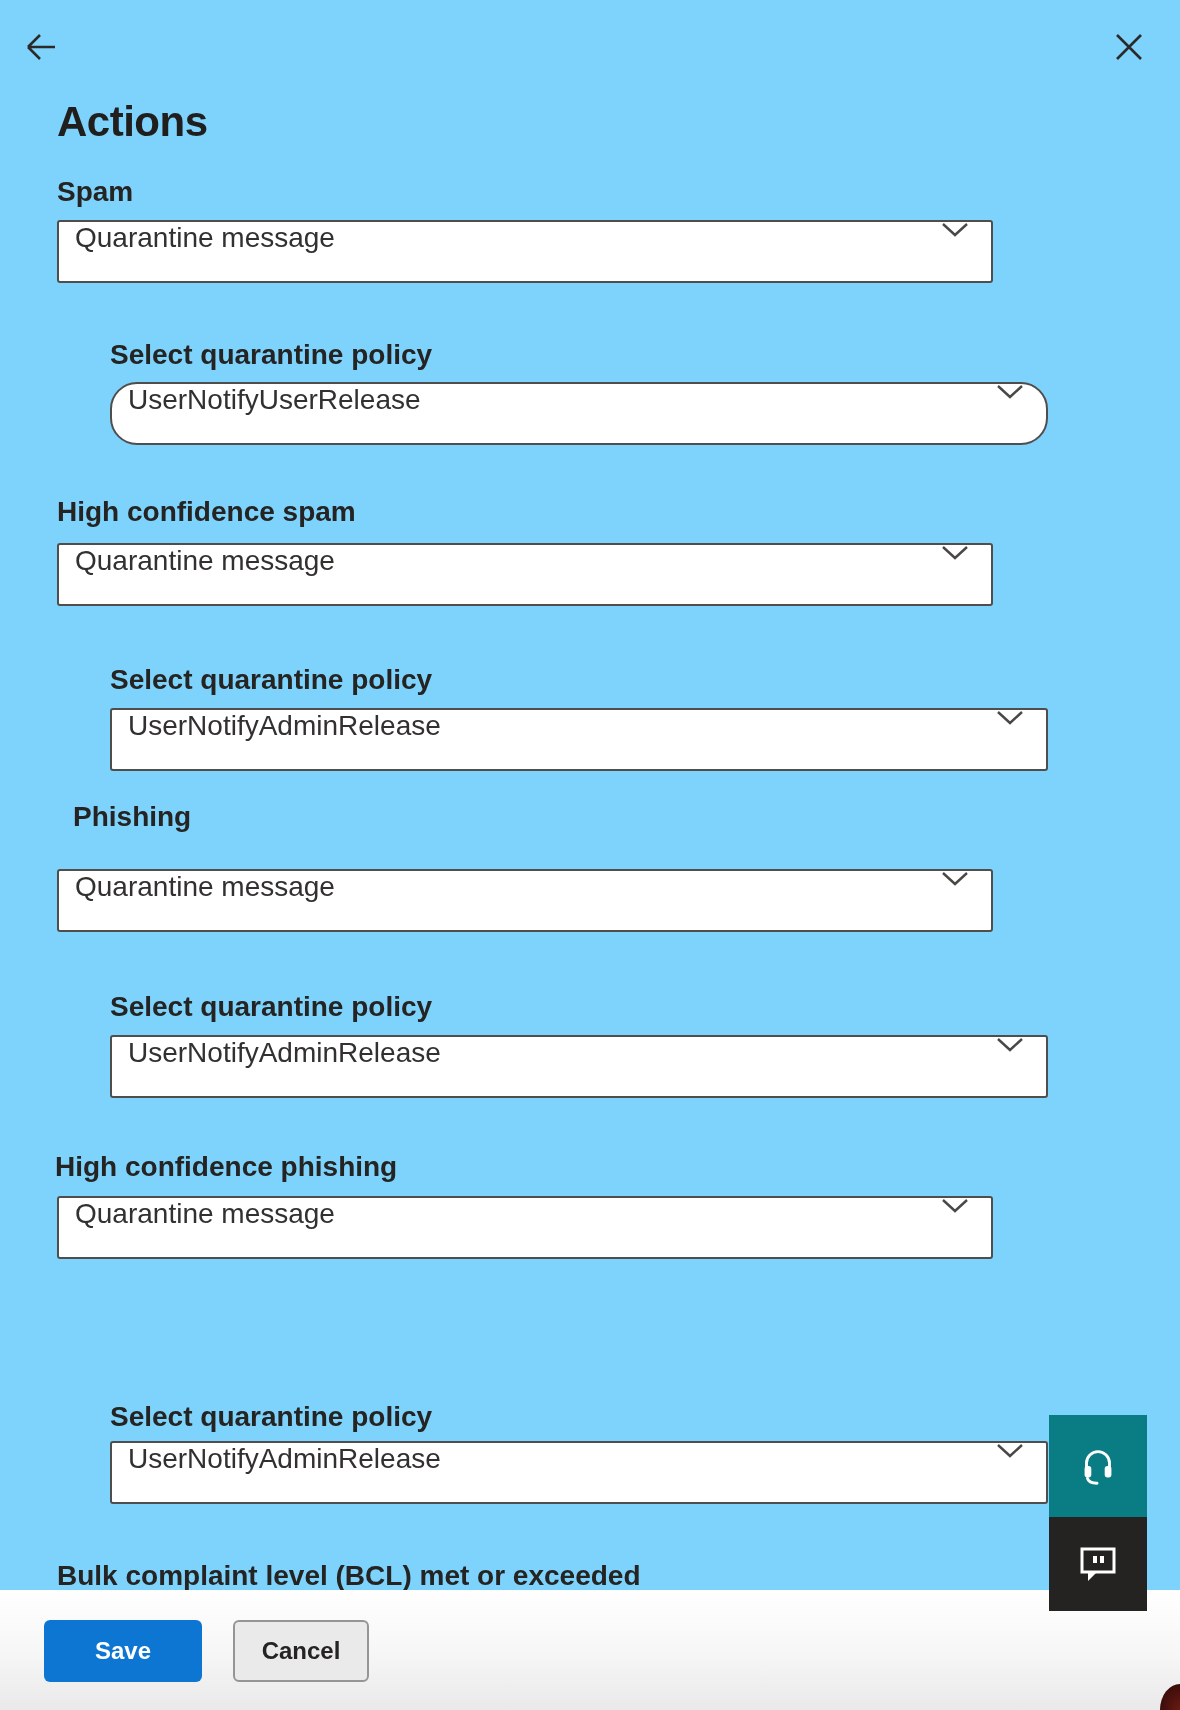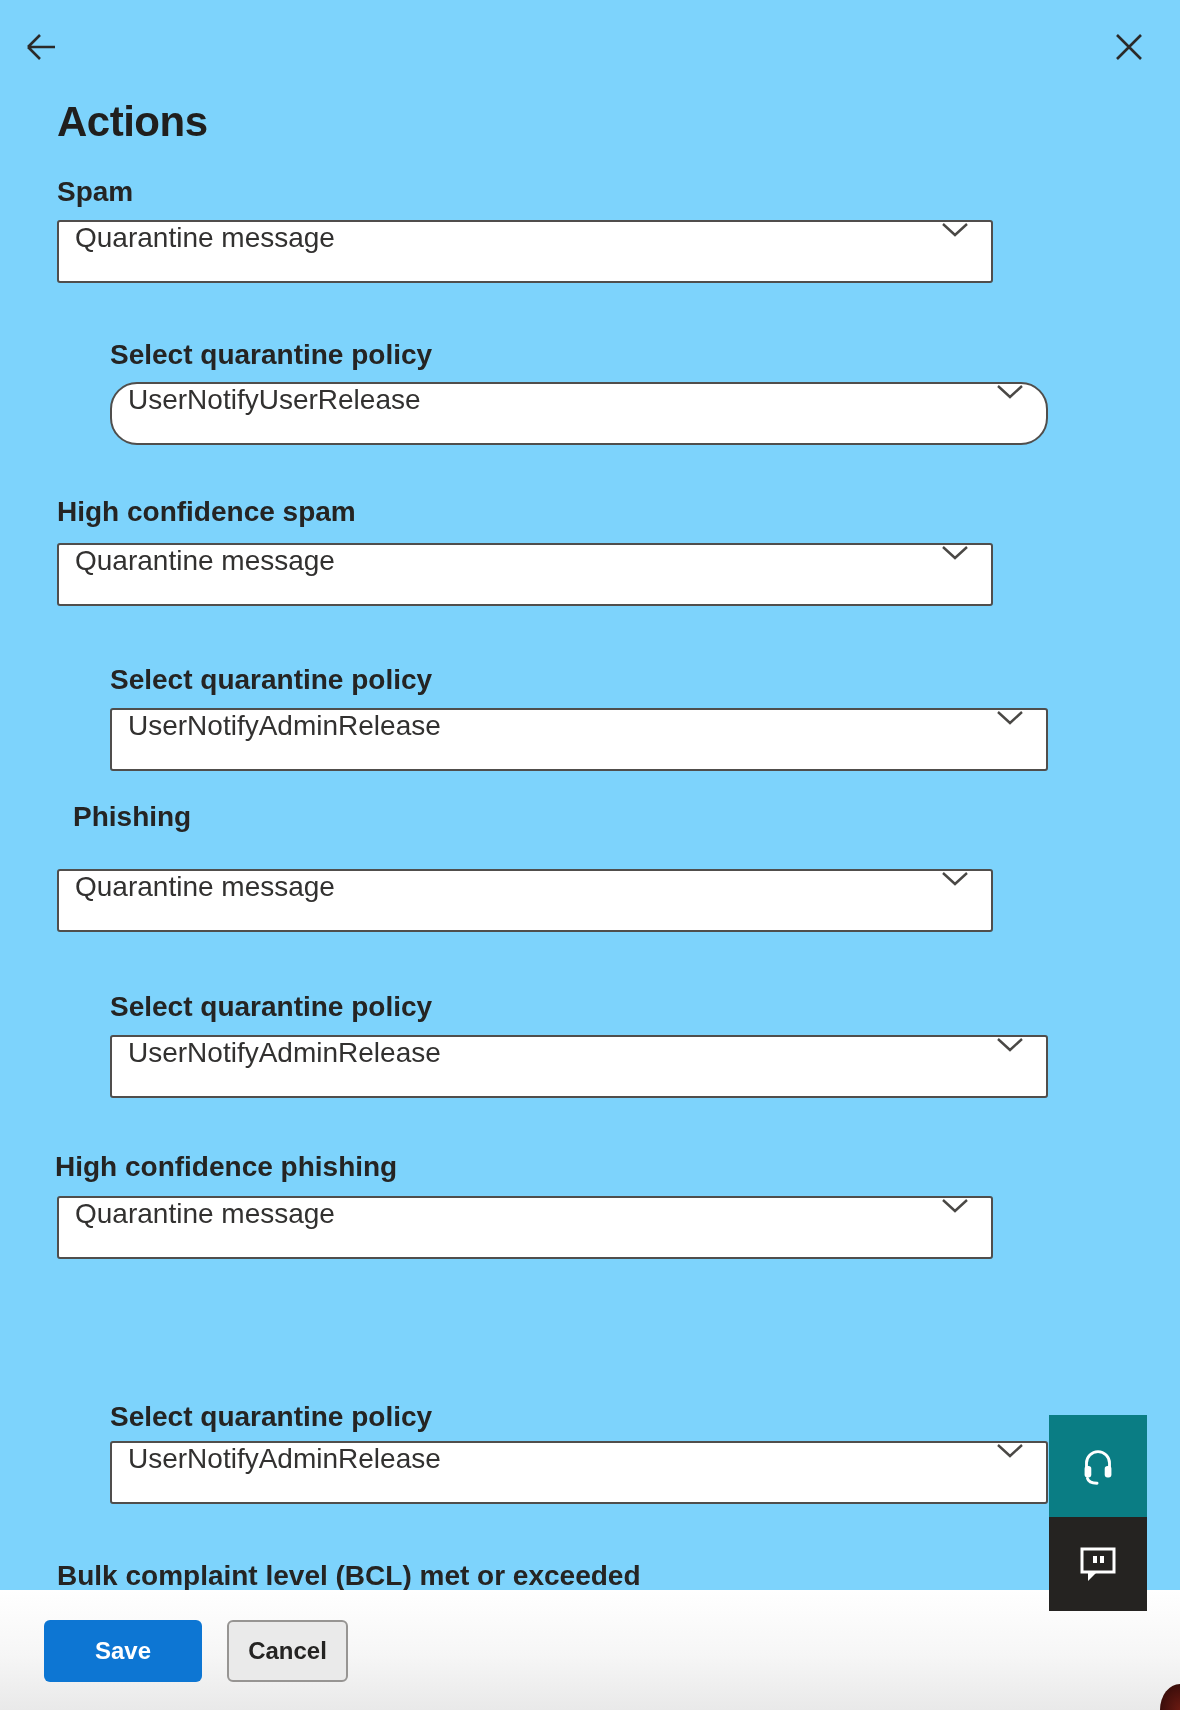--- a/index.html
+++ b/index.html
@@ -23,21 +23,21 @@
   .bulk-wrap{left:57px;top:1560px;width:900px;height:34px;overflow:hidden;}
   .footer{
     left:0;top:1590px;width:1180px;height:120px;z-index:5;
     background:linear-gradient(180deg,#ffffff 0%,#f6f6f6 55%,#e9e9e9 100%);
   }
   .btn{
     box-sizing:border-box;height:62px;border-radius:6px;font-size:24px;font-weight:600;cursor:pointer;
     display:flex;align-items:center;justify-content:center;font-family:inherit;
   }
   .btn-save{left:44px;top:30px;width:158px;background:#0d76d3;border:none;color:#ffffff;}
-  .btn-cancel{left:227px;top:30px;width:121px;background:#eaeaea;border:2px solid #979593;color:#252423;}
+  .btn-cancel{left:233px;top:30px;width:136px;background:#eaeaea;border:2px solid #979593;color:#252423;}
   .side-btn{width:98px;display:flex;align-items:center;justify-content:center;border:none;cursor:pointer;z-index:8;}
   .side-help{left:1049px;top:1415px;height:102px;background:#0a7d84;}
   .side-feedback{left:1049px;top:1517px;height:94px;background:#252321;}
   .corner-blob{
     right:0;bottom:0;width:20px;height:26px;z-index:9;
     background:radial-gradient(ellipse at 100% 100%, #6b1a12 0%, #46100c 55%, #260806 100%);
     border-top-left-radius:100%;
   }
 </style>
 </head>

